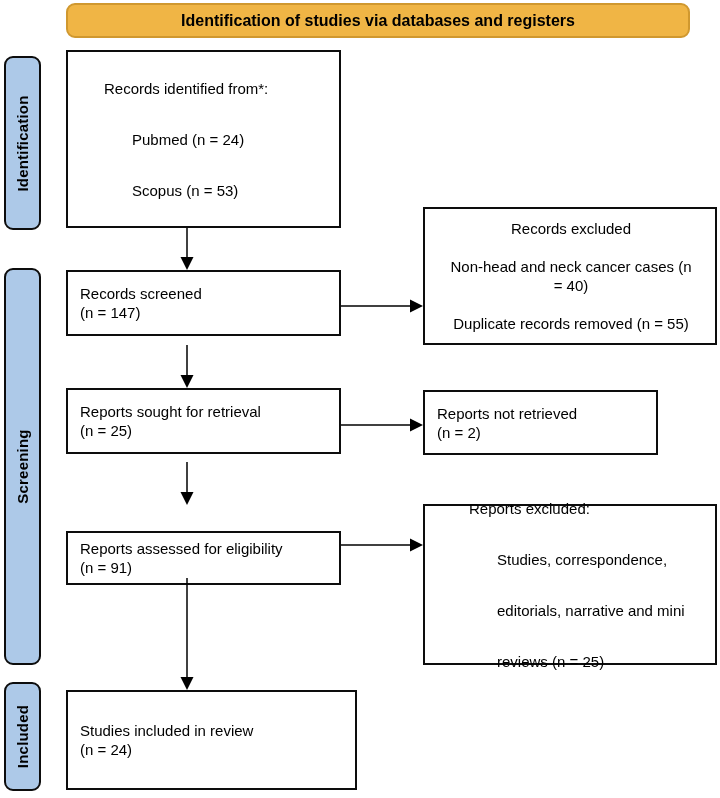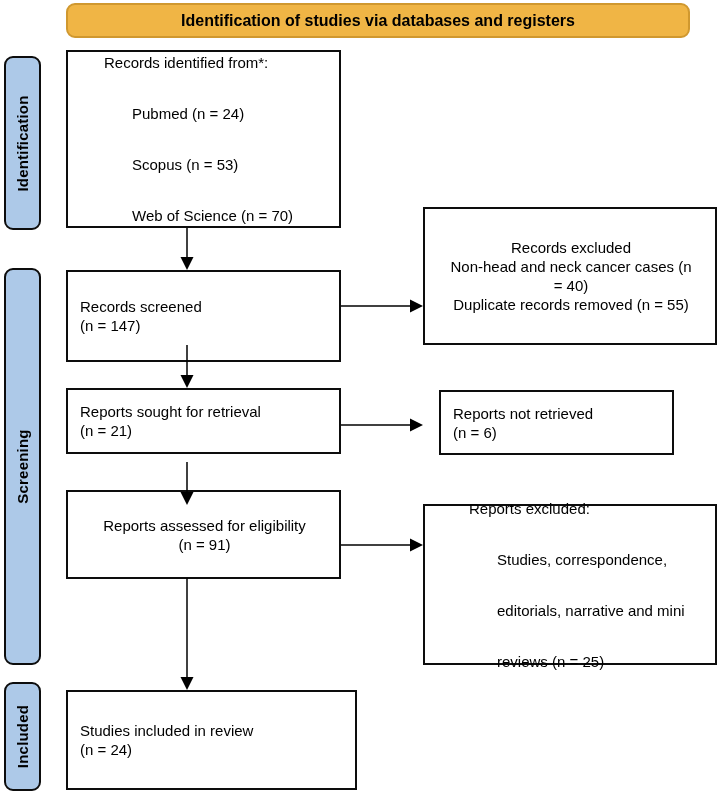--- a/index.html
+++ b/index.html
@@ -37,29 +37,29 @@
   
   .fbox {
     position:absolute; background:#ffffff;
     border:2px solid #0d0d0d; box-sizing:border-box;
     display:flex; flex-direction:column; justify-content:center;
     padding:6px 10px 6px 12px;
     font-size:15px; line-height:19px;
   }
   .fbox .line   { white-space:nowrap; }
   .fbox .indent { margin-left:28px; white-space:nowrap;margin-top:32px; }
-  .fbox .gap    { }
+  .fbox .gap    { margin-top:19px; }
 
   #box-records-identified   { left:66px;  top:50px;  width:275px; height:178px;padding-left:36px; }
-  #box-records-screened     { left:66px;  top:270px; width:275px; height:92px;  }
+  #box-records-screened     { left:66px;  top:270px; width:275px; height:66px;  }
   #box-reports-sought       { left:66px;  top:388px; width:275px; height:66px;  }
-  #box-reports-assessed     { left:66px;  top:490px; width:275px; height:89px;align-items:center;  }
+  #box-reports-assessed     { left:66px;  top:531px; width:275px; height:54px;  }
   #box-studies-included     { left:66px;  top:690px; width:291px; height:100px; }
   #box-records-excluded     { left:423px; top:207px; width:294px; height:138px;align-items:center; }
-  #box-reports-not-retrieved{ left:439px; top:390px; width:235px; height:65px;  }
+  #box-reports-not-retrieved{ left:423px; top:390px; width:235px; height:65px;  }
   #box-reports-excluded     { left:423px; top:504px; width:294px; height:161px;padding-left:44px; }
 
   
   #arrows {
     position:absolute; left:0; top:0; width:720px; height:798px;
     pointer-events:none;
   }
   #arrows line    { stroke:var(--line,#000); stroke-width:1.5; }
   #arrows polygon { fill:var(--line,#000); }
 </style>
@@ -79,31 +79,30 @@
     <span class="vtext">Screening</span>
   </div>
   <div class="stage" id="stage-included">
     <span class="vtext">Included</span>
   </div>
 
   <div class="fbox" id="box-records-identified">
     <div class="line">Records identified from*:</div>
     <div class="indent">Pubmed (n = 24)</div>
     <div class="indent">Scopus (n = 53)</div>
-    <div class="indent">Web of Science (n = 70)</div>
   </div>
 
   <div class="fbox" id="box-records-screened">
     <div class="line">Records screened</div>
     <div class="line">(n = 147)</div>
   </div>
 
   <div class="fbox" id="box-reports-sought">
     <div class="line">Reports sought for retrieval</div>
-    <div class="line">(n = 21)</div>
+    <div class="line">(n = 25)</div>
   </div>
 
   <div class="fbox" id="box-reports-assessed">
     <div class="line">Reports assessed for eligibility</div>
     <div class="line">(n = 91)</div>
   </div>
 
   <div class="fbox" id="box-studies-included">
     <div class="line">Studies included in review</div>
     <div class="line">(n = 24)</div>
@@ -111,21 +110,21 @@
 
   <div class="fbox" id="box-records-excluded">
     <div class="line">Records excluded</div>
     <div class="line gap">Non-head and neck cancer cases (n</div>
     <div class="line">= 40)</div>
     <div class="line gap">Duplicate records removed  (n = 55)</div>
   </div>
 
   <div class="fbox" id="box-reports-not-retrieved">
     <div class="line">Reports not retrieved</div>
-    <div class="line">(n = 6)</div>
+    <div class="line">(n = 2)</div>
   </div>
 
   <div class="fbox" id="box-reports-excluded">
     <div class="line">Reports excluded:</div>
     <div class="indent">Studies, correspondence,</div>
     <div class="indent">editorials, narrative and mini</div>
     <div class="indent">reviews (n = 25)</div>
   </div>
 
   <svg id="arrows" viewBox="0 0 720 798" xmlns="http://www.w3.org/2000/svg">

